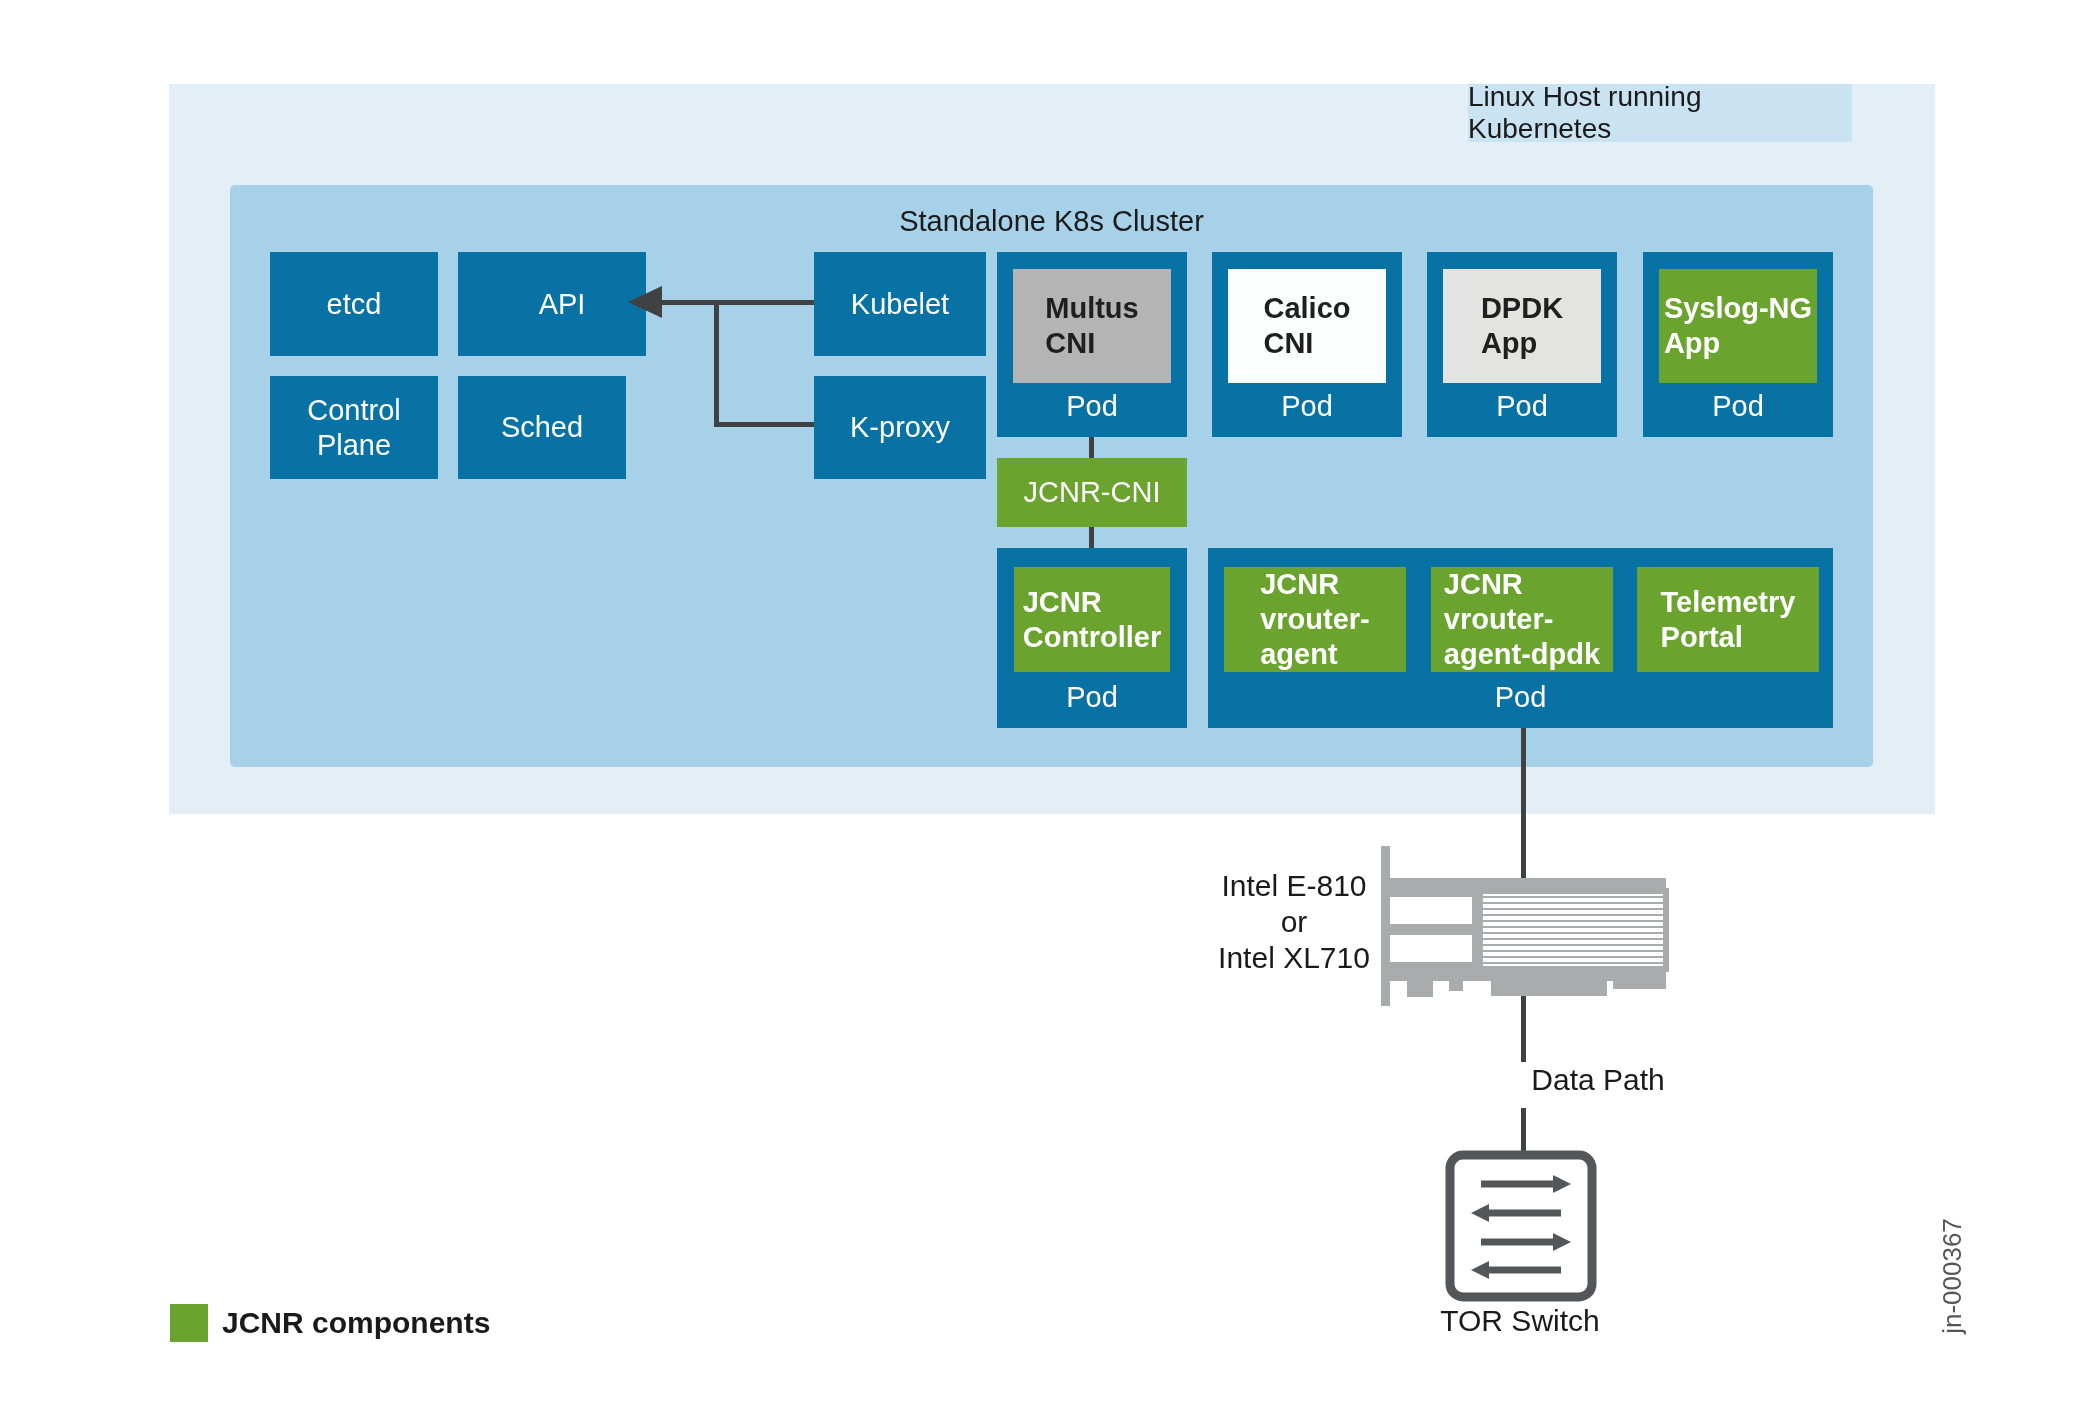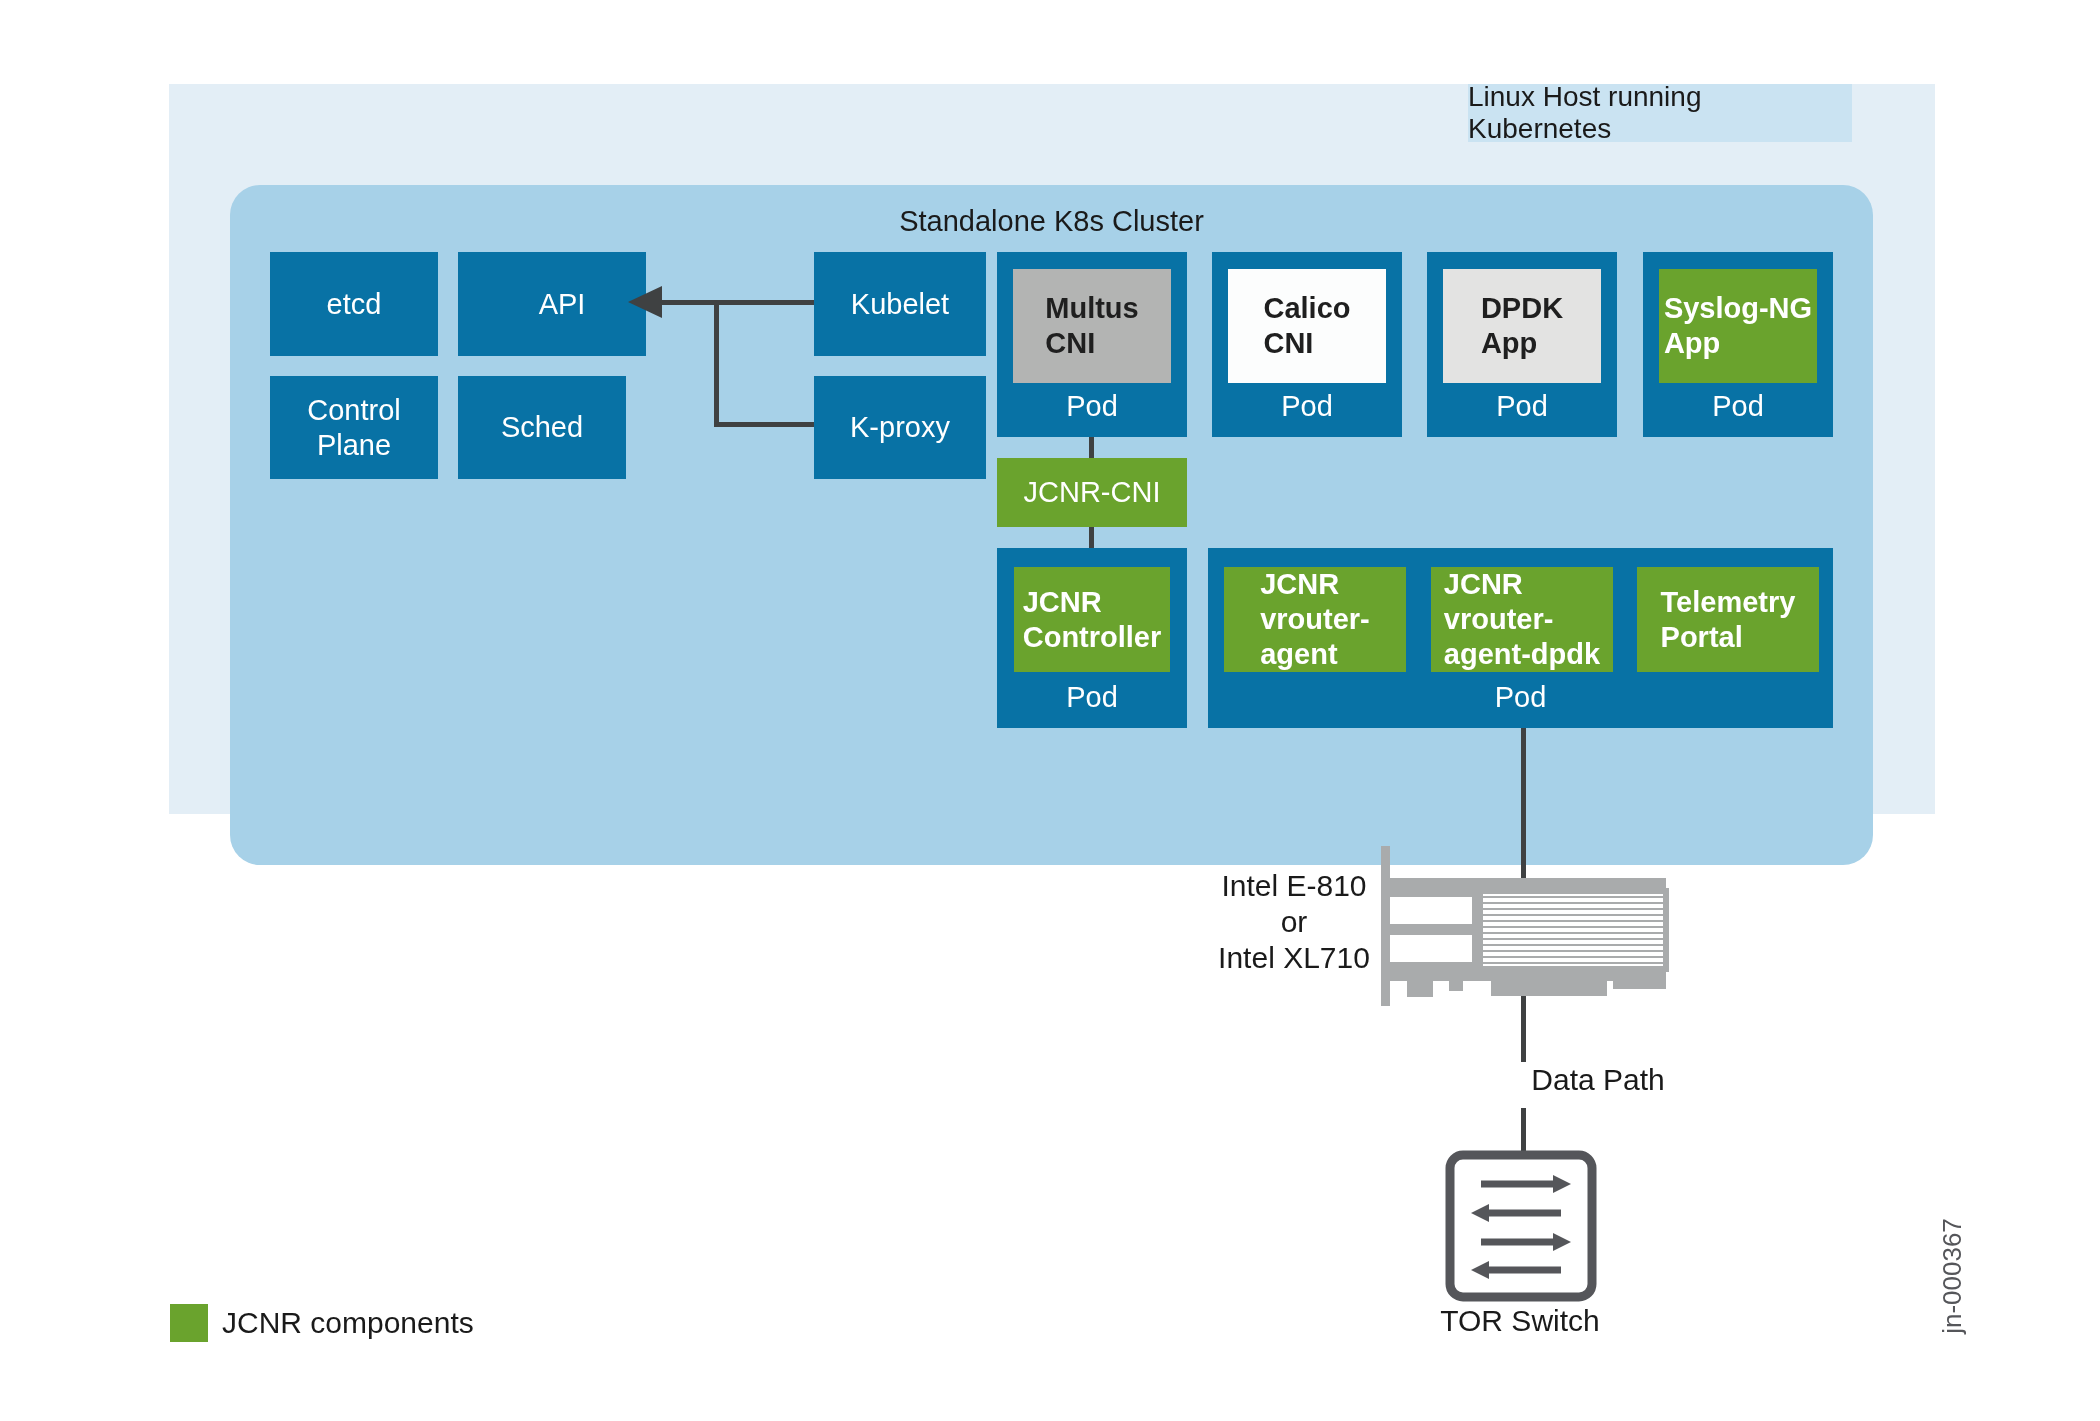--- a/index.html
+++ b/index.html
@@ -3,21 +3,21 @@
 <meta charset="utf-8">
 <style>
   html,body{margin:0;padding:0;background:#ffffff;}
   .canvas{position:relative;width:2100px;height:1421px;background:#ffffff;
           font-family:"Liberation Sans",sans-serif;color:#1a1a1a;overflow:hidden;}
   .abs{position:absolute;}
   
   .host{position:absolute;left:169px;top:84px;width:1766px;height:730px;background:#e3eef6;}
   .host-label{position:absolute;left:1299px;top:0px;width:384px;height:58px;background:#cae3f2;
               display:flex;align-items:center;justify-content:center;font-size:28px;color:#1a1a1a;}
-  .cluster{position:absolute;left:61px;top:101px;width:1643px;height:680px;background:#a7d1e8;border-radius:30px;}
+  .cluster{position:absolute;left:61px;top:101px;width:1643px;height:582px;background:#a7d1e8;border-radius:5px;}
   .cluster-title{position:absolute;left:0;top:20px;width:100%;text-align:center;font-size:29px;color:#1a1a1a;}
   
   .kbox{position:absolute;background:#0872a5;color:#ffffff;display:flex;align-items:center;justify-content:center;
         text-align:center;font-size:29px;line-height:1.2;white-space:pre-line;}
   
   .pod{position:absolute;background:#0872a5;}
   .app{position:absolute;display:flex;align-items:center;justify-content:center;
        font-size:29px;line-height:1.2;white-space:pre-line;font-weight:bold;}
   .app.gray{background:#b3b4b3;color:#1f1f1f;}
   .app.white{background:#fcfdfd;color:#1f1f1f;}
@@ -27,21 +27,21 @@
   .green-box{position:absolute;background:#6aa32d;color:#ffffff;display:flex;align-items:center;justify-content:center;
              font-size:29px;}
   
   .line{position:absolute;background:#3f4142;}
   .arrowhead-left{position:absolute;width:0;height:0;border-top:16px solid transparent;border-bottom:16px solid transparent;
                   border-right:34px solid #3f4142;}
   
   .plabel{position:absolute;font-size:30px;color:#1a1a1a;text-align:center;white-space:pre-line;line-height:36px;}
   
   .legend-swatch{position:absolute;left:170px;top:1304px;width:38px;height:38px;background:#6aa32d;}
-  .legend-label{position:absolute;left:222px;top:1304px;height:38px;line-height:38px;font-size:30px;color:#1a1a1a;}
+  .legend-label{position:absolute;left:222px;top:1304px;height:38px;line-height:38px;font-size:30px;color:#1a1a1a;font-weight:bold;}
   .fig-id{position:absolute;left:1872px;top:1256px;width:160px;height:40px;line-height:40px;text-align:center;
           font-size:26px;color:#55565a;transform:rotate(-90deg);}
 </style>
 </head>
 <body>
 
 <div class="canvas">
 
   <div class="host">
     <div class="host-label">Linux Host running Kubernetes</div>

